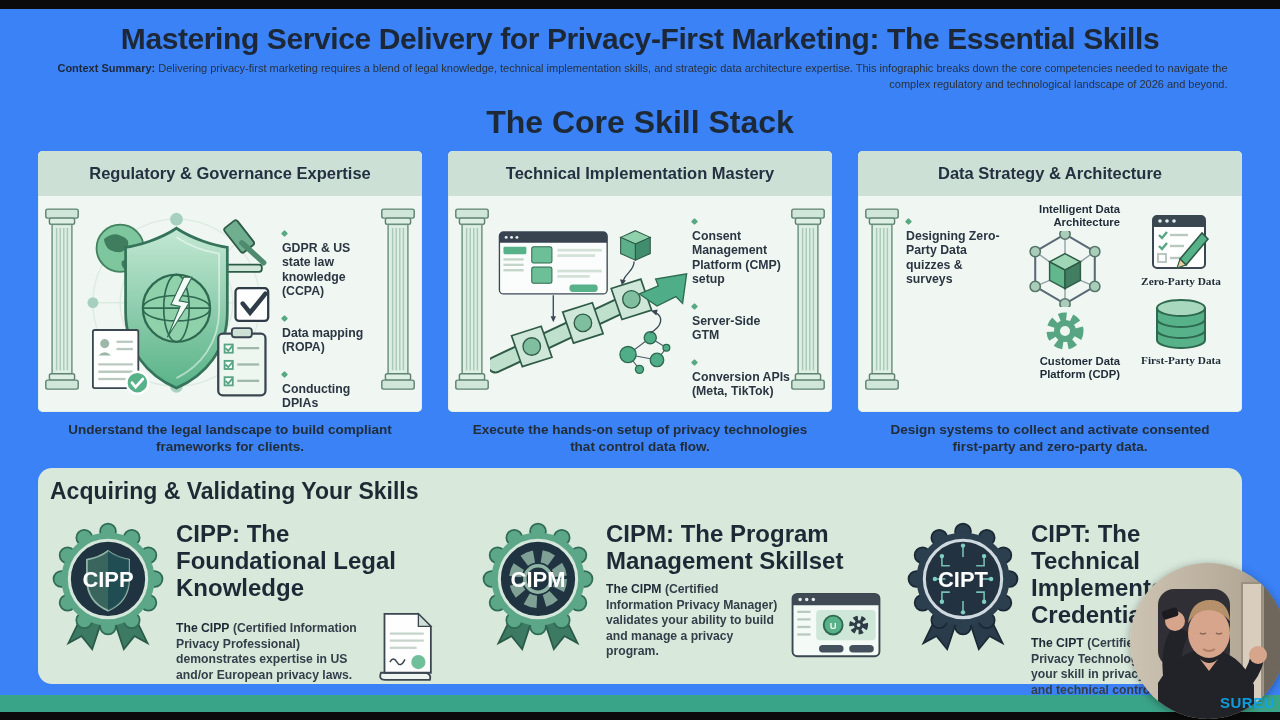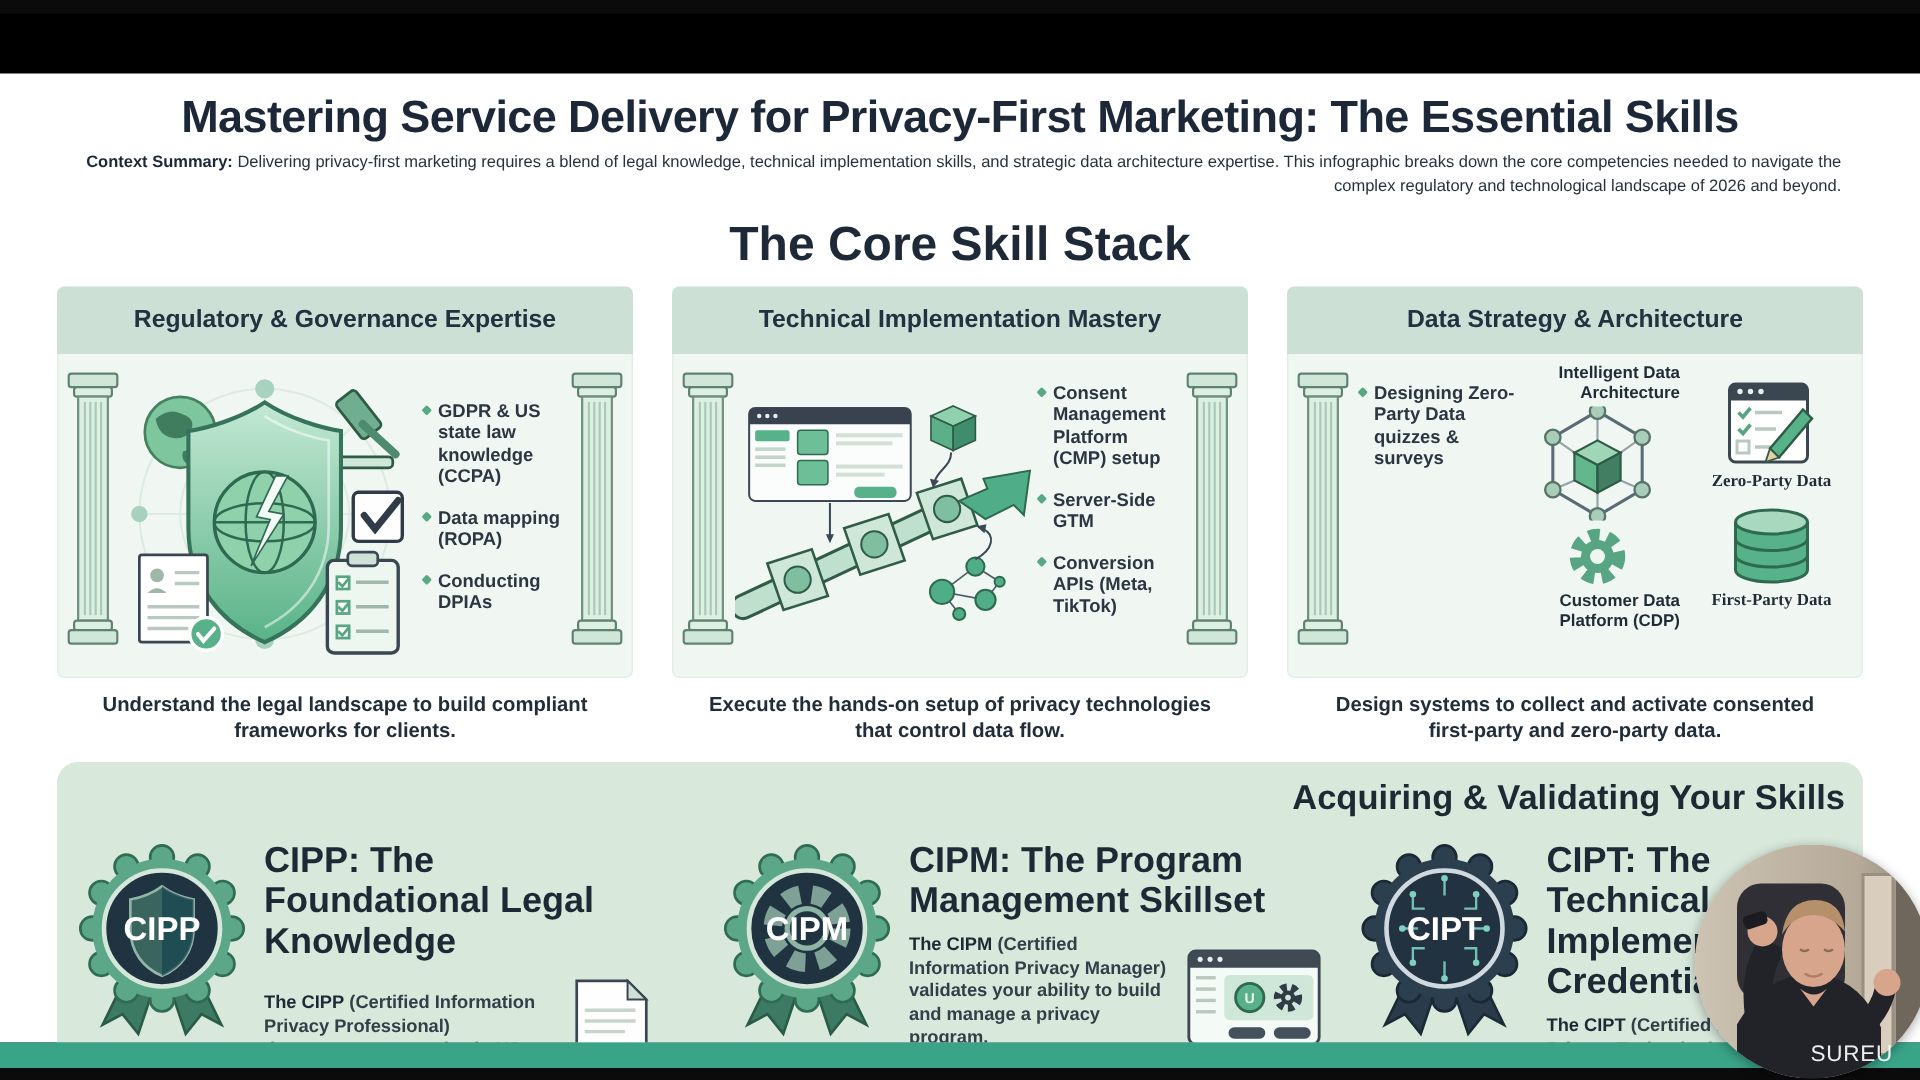--- a/index.html
+++ b/index.html
@@ -1,19 +1,19 @@
 <!DOCTYPE html>
 <html><head>
 <meta charset="utf-8">
 <style>
   html,body{margin:0;padding:0;background:#000;}
   .stage{position:relative;width:1280px;height:720px;overflow:hidden;background:#000;
          font-family:"Liberation Sans","DejaVu Sans",sans-serif;}
   .top-bar{position:absolute;top:0;left:0;right:0;height:9px;background:#0b0b0b;}
-  .content{position:absolute;top:9px;left:0;right:0;bottom:25px;background:#ffffff;overflow:hidden;margin-top:40px;}
+  .content{position:absolute;top:9px;left:0;right:0;bottom:25px;background:#3b82f6;overflow:hidden;}
   .teal-bar{position:absolute;bottom:8px;left:0;right:0;height:17px;background:#3aa489;}
   .black-bottom{position:absolute;bottom:0;left:0;right:0;height:8px;background:#0b0b0b;}
 
   .main-title{margin:13px 20px 5px;text-align:center;font-size:30px;font-weight:800;
               color:#1c2737;letter-spacing:-0.4px;}
   .context{max-width:1175px;margin:0 auto;text-align:right;font-size:11px;line-height:1.45;
            color:#27313e;font-weight:500;}
   .context b{font-weight:800;color:#1c2737;}
   .core-heading{margin-top:11px;text-align:center;font-size:32px;font-weight:700;color:#1d2936;}
 
@@ -21,47 +21,47 @@
   .col{flex:1;display:flex;flex-direction:column;min-width:0;}
   .card{background:#f0f7f2;border-radius:5px;box-shadow:0 0 0 1px #e2eee6 inset;}
   .col-header{background:#cde0d6;border-radius:5px 5px 0 0;text-align:center;font-weight:800;
               font-size:16.5px;color:#233140;padding:13px 4px;}
   .col-body{display:flex;height:205px;padding:5px 6px 6px;align-items:stretch;}
   .pillar-box{width:36px;flex:none;}
   .illus{flex:1;min-width:0;}
   .bullets{width:98px;flex:none;list-style:none;margin:0;padding:26px 0 0 0;}
   .bullets.tall{padding-top:14px;}
   .bullets li{display:flex;gap:5px;margin-bottom:13px;font-size:12.3px;font-weight:700;
-              color:#2b3642;line-height:1.18;}
+              color:#2b3642;line-height:1.18;flex-direction:column;}
   .bullet-dot{width:5px;height:5px;background:#58a884;flex:none;margin-top:4px;
               transform:rotate(45deg);border-radius:1px;}
   .caption{margin-top:9px;text-align:center;font-size:13.5px;font-weight:600;color:#212d39;
            line-height:1.3;padding:0 16px;}
 
   .grid3{flex:1;display:flex;gap:6px;padding-top:2px;}
   .gstack{flex:1;display:flex;flex-direction:column;align-items:center;gap:2px;}
   .glabel{font-size:11.3px;font-weight:800;color:#1f2b37;text-align:right;line-height:1.15;}
 
   .bottom-section{margin:12px 38px 0;background:#d8e8db;border-radius:14px;
                   padding:10px 12px 12px;height:216px;box-sizing:border-box;}
-  .cert-heading{text-align:right;font-size:23px;font-weight:800;color:#1d2a33;}
+  .cert-heading{text-align:left;font-size:23px;font-weight:800;color:#1d2a33;}
   .certs{display:flex;margin-top:9px;}
   .cert{display:flex;gap:10px;}
   .cert-1{width:430px;}.cert-2{width:425px;}.cert-3{flex:1;min-width:0;}
   .badge-box{width:116px;flex:none;margin-top:2px;}
   .cert-text{min-width:0;}
   .cert-title{font-size:24px;font-weight:800;color:#1d2a36;line-height:1.13;margin-top:6px;}
   .cert-row{display:flex;gap:6px;align-items:flex-end;margin-top:8px;}
   .cert-body{font-size:12.2px;font-weight:600;color:#333e49;line-height:1.27;}
   .cert-body b{font-weight:800;color:#1d2a36;}
   .c1-body{width:190px;}.c2-body{width:178px;}.c3-body{width:182px;}
 
   .webcam{position:absolute;left:1130px;top:563px;width:156px;height:156px;border-radius:50%;
           overflow:hidden;z-index:40;box-shadow:0 2px 8px rgba(0,0,0,.35);}
-  .watermark{position:absolute;right:18px;bottom:9px;z-index:60;color:#ffffff;font-weight:400;
+  .watermark{position:absolute;right:5px;bottom:9px;z-index:60;color:#0ea5e9;font-weight:700;
              font-size:15px;letter-spacing:.5px;opacity:.92;}
   svg{display:block;}
 </style>
 </head>
 <body>
 
 <div class="stage">
   <div class="top-bar"></div>
 
   <div class="content">

